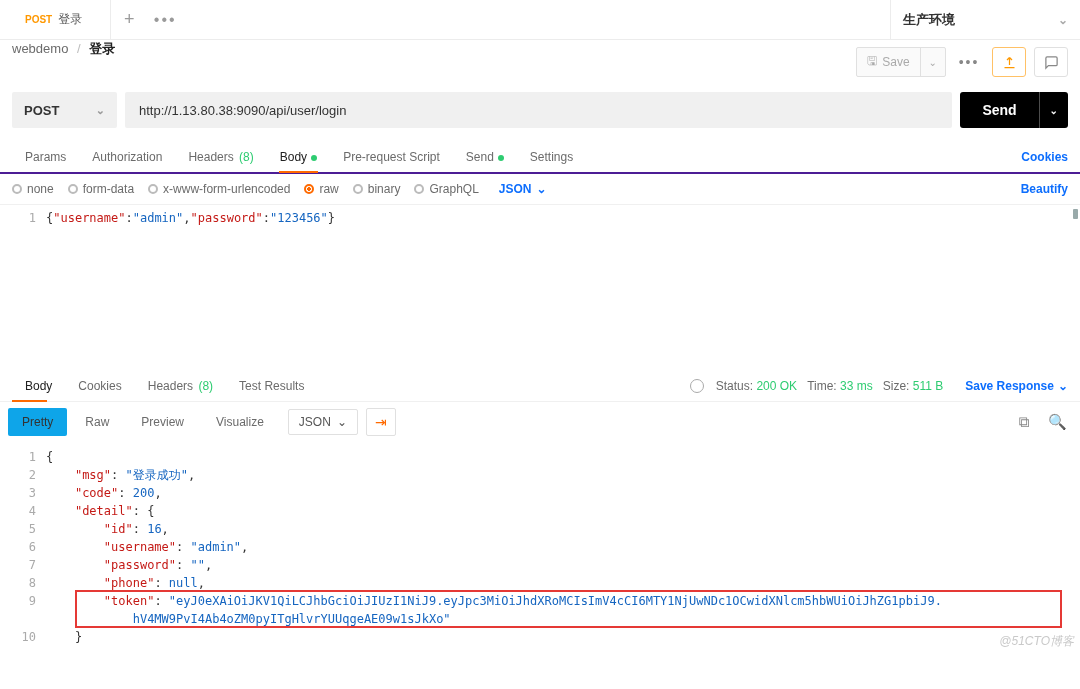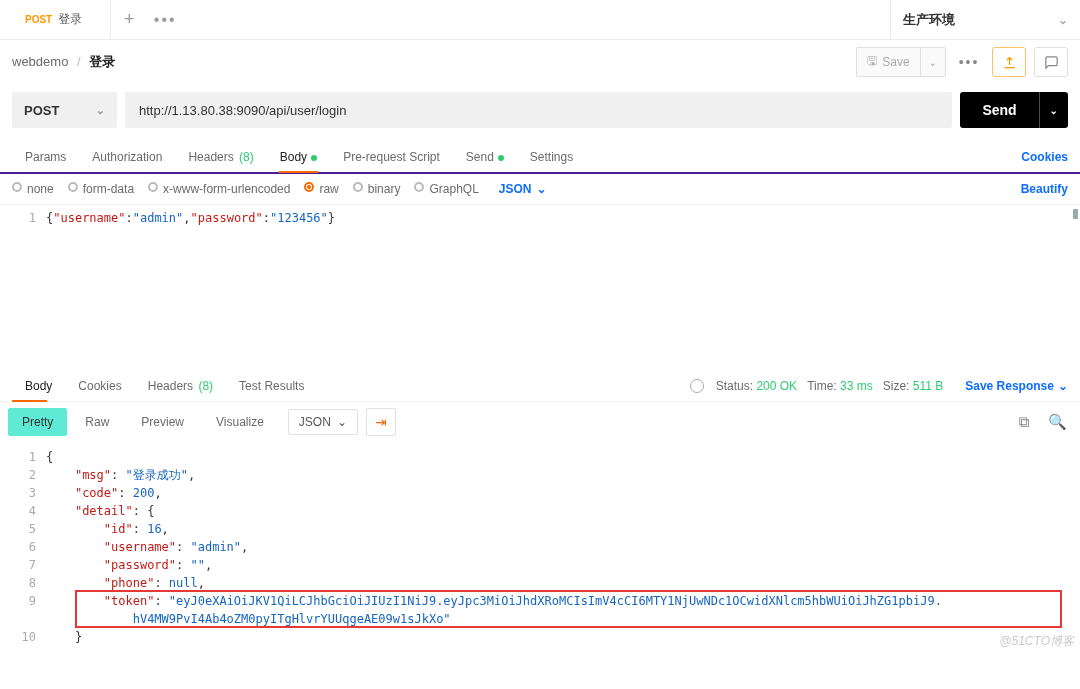--- a/index.html
+++ b/index.html
@@ -6,21 +6,21 @@
 body { font-family: -apple-system, BlinkMacSystemFont, "Segoe UI", Arial, sans-serif; font-size: 13px; color: #212121; background: #fff; width: 1080px; }
 .topbar { display: flex; align-items: center; height: 40px; border-bottom: 1px solid #ececec; padding-left: 10px; }
 .tab { display: flex; align-items: center; height: 40px; padding: 0 28px 0 15px; border-right: 1px solid #ececec; cursor: pointer; font-size: 12px; color: #595959; position: relative; }
 .tab .method-post { color: #ff9800; font-weight: 600; font-size: 10px; margin-right: 6px; }
 .tab .method-get { color: #2ecc71; font-weight: 600; font-size: 10px; margin-right: 6px; }
 .tab-add { width: 36px; display: flex; align-items: center; justify-content: center; color: #9a9a9a; cursor: pointer; font-size: 18px; }
 .tab-more { width: 36px; display: flex; align-items: center; justify-content: center; color: #9a9a9a; cursor: pointer; font-size: 16px; letter-spacing: 2px; }
 .env { margin-left: auto; border-left: 1px solid #ececec; height: 40px; display: flex; align-items: center; padding: 0 12px; min-width: 190px; font-size: 13px; font-weight: 600; color: #333; cursor: pointer; }
 .env .chev { margin-left: auto; color: #aaa; font-size: 12px; }
 
-.titlebar { display: flex; align-items: center; height: 44px; padding: 0 12px; }
+.titlebar { display: flex; height: 44px; padding: 0 12px; }
 .breadcrumb { color: #6b6b6b; font-size: 13px; }
 .breadcrumb .sep { margin: 0 5px; color: #bdbdbd; }
 .breadcrumb .cur { font-weight: 600; color: #222; }
 .titlebar .right { margin-left: auto; display: flex; align-items: center; gap: 8px; }
 .save-btn { display: flex; align-items: center; height: 30px; border: 1px solid #e0e0e0; border-radius: 2px; background: #fafafa; color: #aaa; font-size: 12px; cursor: pointer; }
 .save-btn .lbl { padding: 0 10px; display: flex; align-items: center; gap: 5px; }
 .save-btn .arr { border-left: 1px solid #e0e0e0; padding: 0 8px; height: 100%; display: flex; align-items: center; color: #aaa; font-size: 10px; }
 .icon-btn { height: 30px; min-width: 30px; border: none; background: transparent; color: #888; cursor: pointer; letter-spacing: 2px; font-size: 14px; }
 .share-btn { height: 30px; width: 34px; border: 1px solid #ffc166; border-radius: 3px; background: #fff; color: #ff9800; cursor: pointer; display: flex; align-items: center; justify-content: center; }
 .comment-btn { height: 30px; width: 34px; border: 1px solid #e0e0e0; border-radius: 3px; background: #fff; color: #888; cursor: pointer; display: flex; align-items: center; justify-content: center; }
@@ -35,42 +35,42 @@
 
 .req-tabs { display: flex; align-items: center; padding: 6px 12px 0; border-bottom: 2px solid #4c1d95; }
 .rtab { padding: 8px 13px; font-size: 12px; color: #6b6b6b; cursor: pointer; position: relative; }
 .rtab.active { color: #212121; }
 .rtab.active::after { content: ""; position: absolute; left: 12px; right: 12px; bottom: -1px; height: 2px; background: #ff6a00; }
 .rtab .num { color: #2ecc71; margin-left: 2px; }
 .rtab .dot { display: inline-block; width: 6px; height: 6px; border-radius: 50%; background: #2ecc71; margin-left: 4px; vertical-align: middle; }
 .cookies-link { margin-left: auto; font-size: 12px; color: #0d6efd; font-weight: 600; cursor: pointer; padding: 8px 0; }
 
 .body-types { display: flex; align-items: center; padding: 8px 12px; gap: 14px; border-bottom: 1px solid #f0f0f0; }
-.radio { display: flex; align-items: flex-start; gap: 5px; font-size: 12px; color: #6b6b6b; cursor: pointer; }
+.radio { display: flex; align-items: center; gap: 5px; font-size: 12px; color: #6b6b6b; cursor: pointer; }
 .radio .c { width: 10px; height: 10px; border-radius: 50%; border: 2px solid #bbb; }
 .radio.sel .c { border-color: #ff6a00; background: radial-gradient(circle,#ff6a00 45%, #fff 50%); }
 .json-sel { color: #0d6efd; font-size: 12px; font-weight: 600; cursor: pointer; display: flex; align-items: center; gap: 5px; margin-left: 6px; }
 .beautify { margin-left: auto; color: #0d6efd; font-size: 12px; font-weight: 600; cursor: pointer; }
 
 .editor { display: flex; height: 160px; position: relative; }
 .gutter { width: 46px; text-align: right; color: #aaa; font-size: 12px; font-family: Menlo, Consolas, monospace; padding: 6px 10px 6px 0; }
 .code { flex: 1; font-family: Menlo, Consolas, monospace; font-size: 12px; padding: 6px 0; white-space: pre; }
 .code .p { color: #333; } .code .k { color: #c41a16; } .code .s { color: #1565c0; } .code .n { color: #1565c0; }
 .minimap { position: absolute; right: 2px; top: 4px; width: 5px; height: 10px; background: #9aa; border-radius: 1px; }
 
 .resp-tabs { display: flex; align-items: center; padding: 6px 12px 0; }
 .resp-tabs .rtab.active::after { left: 0; right: auto; width: 35px; }
 .status { margin-left: auto; display: flex; align-items: flex-start; gap: 10px; font-size: 12px; color: #6b6b6b; }
 .status .g { color: #2ecc71; }
 .save-resp { color: #0d6efd; font-size: 12px; font-weight: 600; cursor: pointer; margin-left: 12px; display: flex; align-items: center; gap: 4px; }
 .globe { width: 14px; height: 14px; border: 1px solid #aaa; border-radius: 50%; margin-right: 2px; position: relative; display: inline-block; }
 
 .view-row { display: flex; align-items: center; padding: 6px 8px; gap: 4px; border-top: 1px solid #f0f0f0; }
 .vtab { padding: 7px 14px; font-size: 12px; color: #6b6b6b; cursor: pointer; border-radius: 2px; }
-.vtab.active { background: #5eead4; color: #333; }
+.vtab.active { background: #0ea5e9; color: #333; }
 .json-dd { border: 1px solid #e0e0e0; border-radius: 2px; padding: 5px 10px; font-size: 12px; color: #555; cursor: pointer; display: flex; align-items: center; gap: 6px; margin-left: 6px; }
 .fmt-btn { border: 1px solid #e0e0e0; border-radius: 2px; padding: 5px 8px; cursor: pointer; margin-left: 4px; color: #ff6a00; font-size: 14px; }
 .right-icons { margin-left: auto; display: flex; gap: 6px; }
 .sq-btn { width: 28px; height: 28px; border: none; background: transparent; color: #888; cursor: pointer; font-size: 15px; }
 
 .resp-editor { display: flex; position: relative; }
 .resp-editor .gutter { padding-top: 6px; }
 .resp-editor .code { padding-top: 6px; }
 .resp-editor .code div { line-height: 18px; }
 .hl-box { position: absolute; border: 2px solid #e53935; left: 75px; right: 18px; top: 148px; height: 38px; pointer-events: none; }

